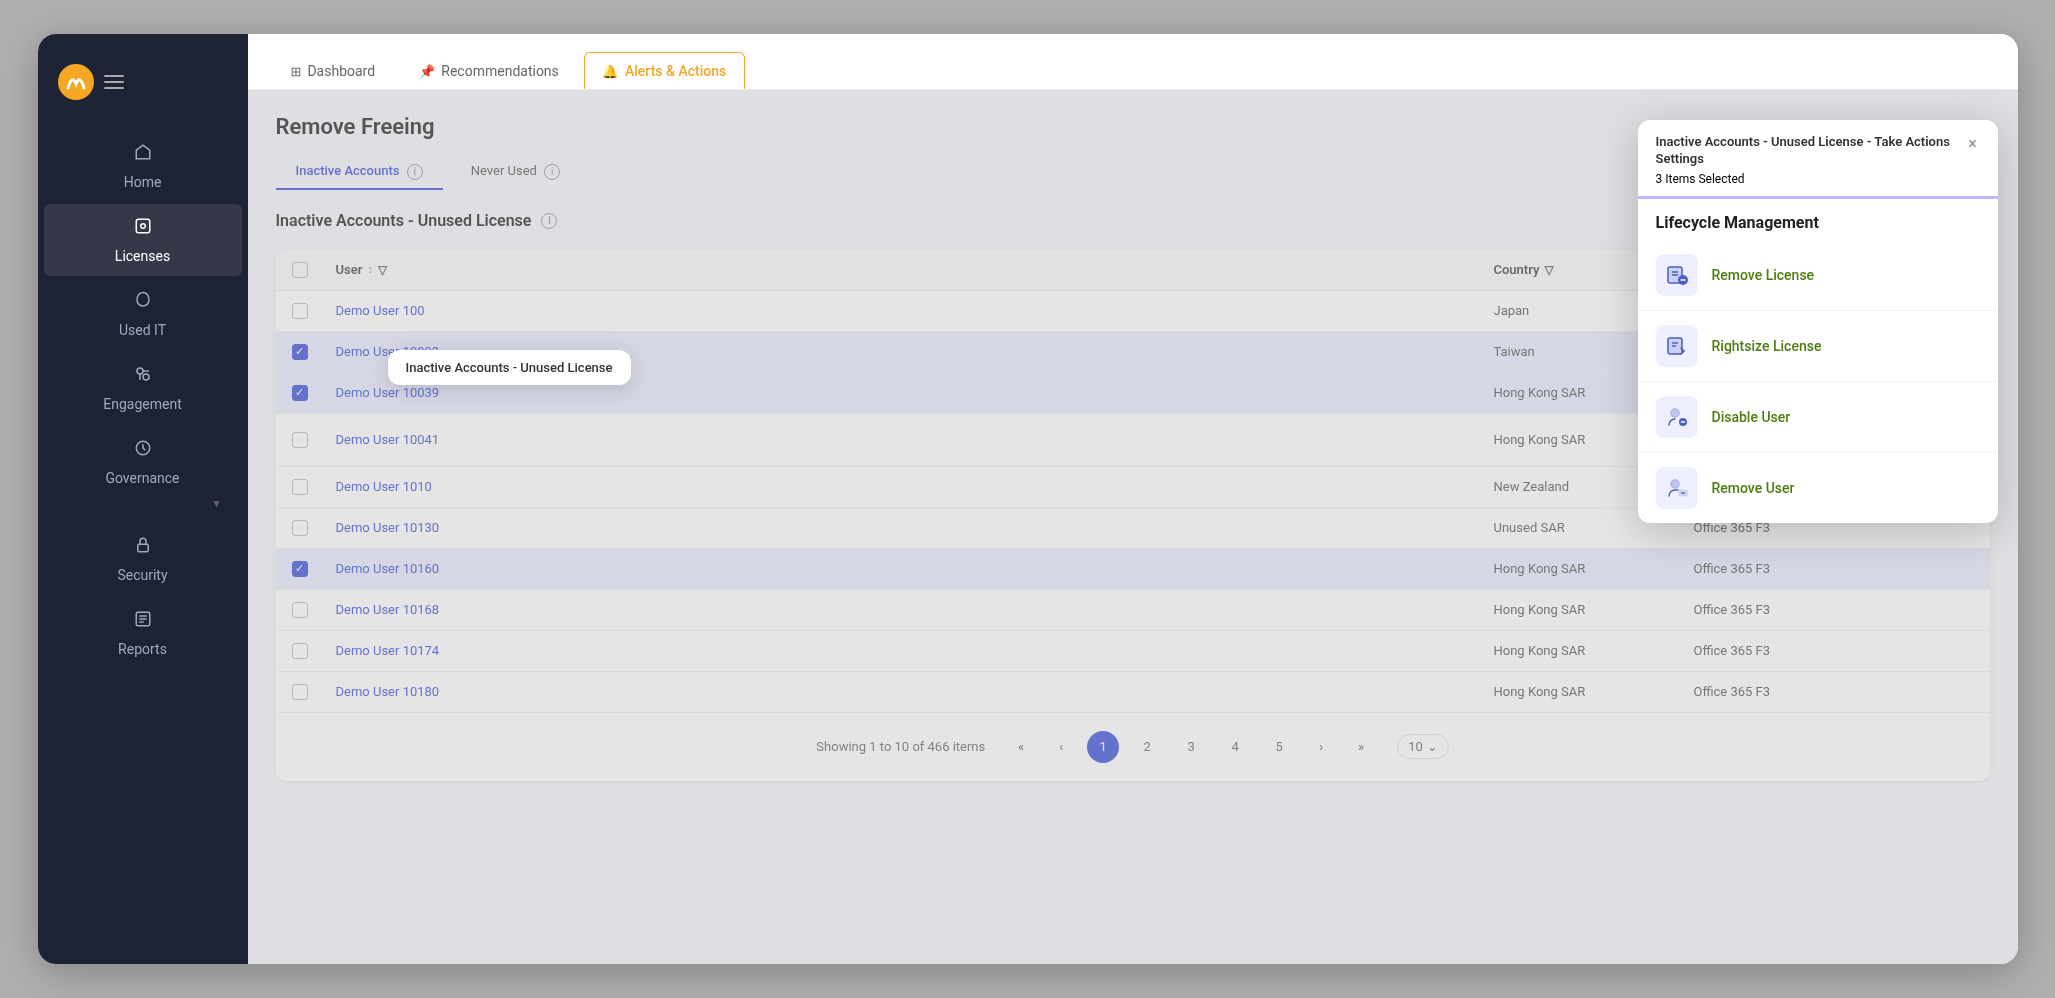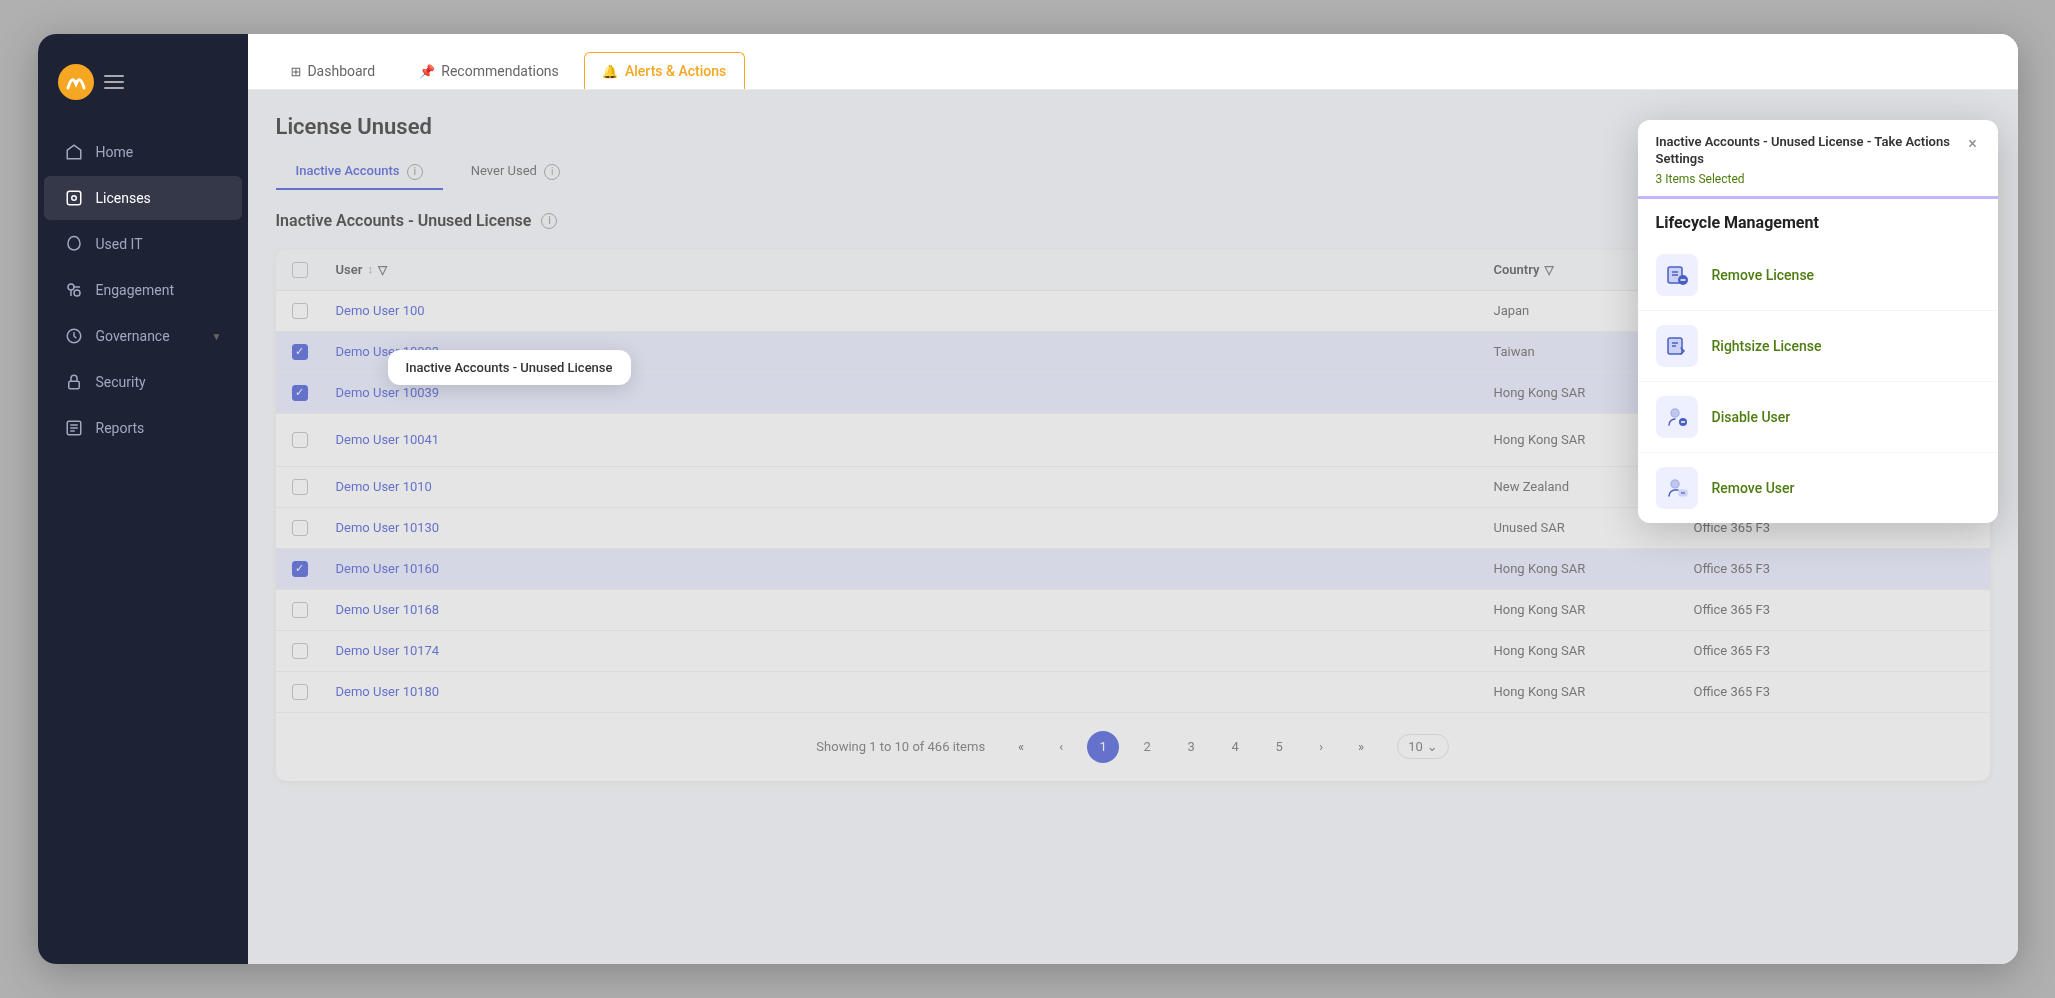--- a/index.html
+++ b/index.html
@@ -64,20 +64,21 @@
       display: flex;
       align-items: center;
       gap: 12px;
       padding: 12px 20px;
       color: #a0a8c0;
       font-size: 14px;
       cursor: pointer;
       border-radius: 6px;
       margin: 0 6px;
       transition: background 0.15s;
+      flex-direction: column;
     }
     .nav-item.active { color: #fff; background: rgba(255,255,255,0.1); }
     .nav-item .nav-icon {
       width: 20px;
       height: 20px;
       display: flex;
       align-items: center;
       justify-content: center;
       flex-shrink: 0;
     }
@@ -386,21 +387,21 @@
       display: flex;
       align-items: center;
       justify-content: center;
       cursor: pointer;
       color: #888;
       font-size: 16px;
       border-radius: 4px;
     }
     .popup-count {
       font-size: 12px;
-      color: #4d7c0f;
+      color: #000000;
       margin-top: 4px;
     }
     .popup-section-title {
       font-size: 16px;
       font-weight: 700;
       color: #222;
       padding: 14px 18px 8px 18px;
     }
     .popup-action-item {
       display: flex;
@@ -560,21 +561,21 @@
         <span class="tab-icon">📌</span>
         <span>Recommendations</span>
       </div>
       <div class="tab-btn active">
         <span class="tab-icon">🔔</span>
         <span>Alerts &amp; Actions</span>
       </div>
     </div>
 
     <div class="page-body">
-      <h1 class="page-title">License Unused</h1>
+      <h1 class="page-title">Remove Freeing</h1>
 
       <div class="sub-tabs">
         <div class="sub-tab active">
           <span>Inactive Accounts</span>
           <span class="info-icon">i</span>
         </div>
         <div class="sub-tab">
           <span>Never Used</span>
           <span class="info-icon">i</span>
         </div>

